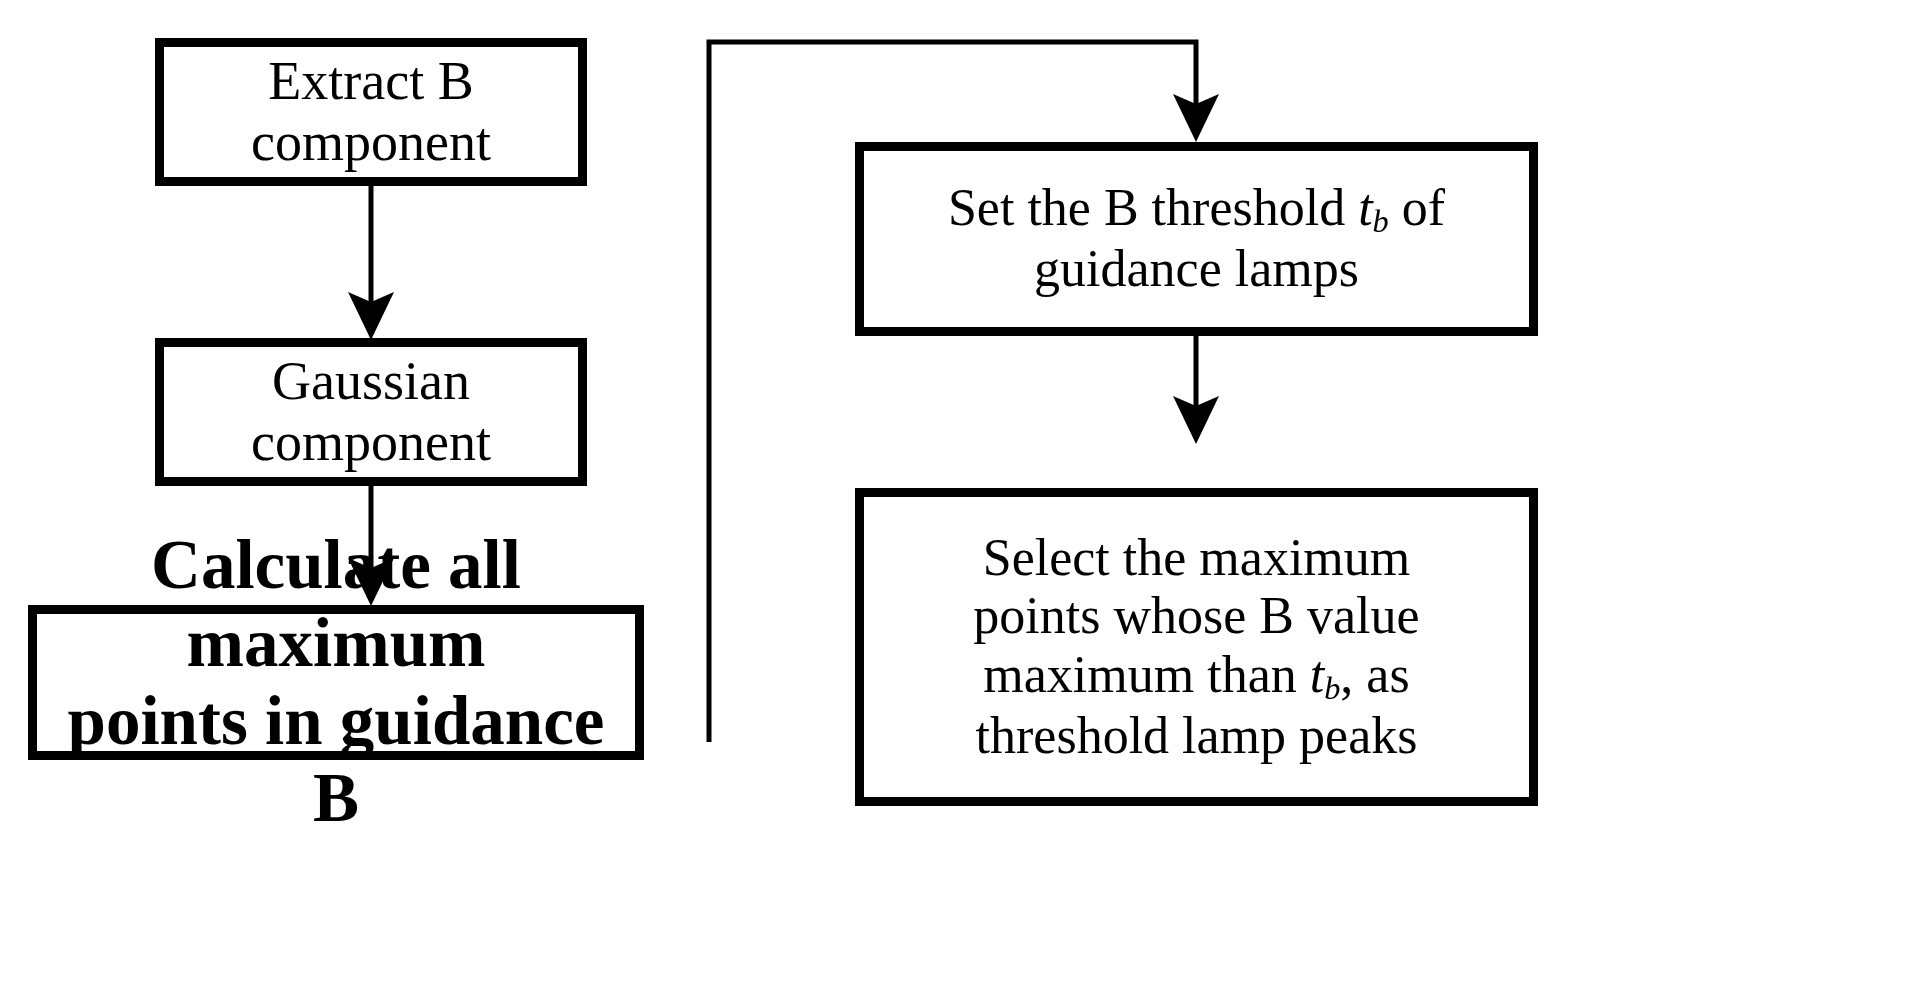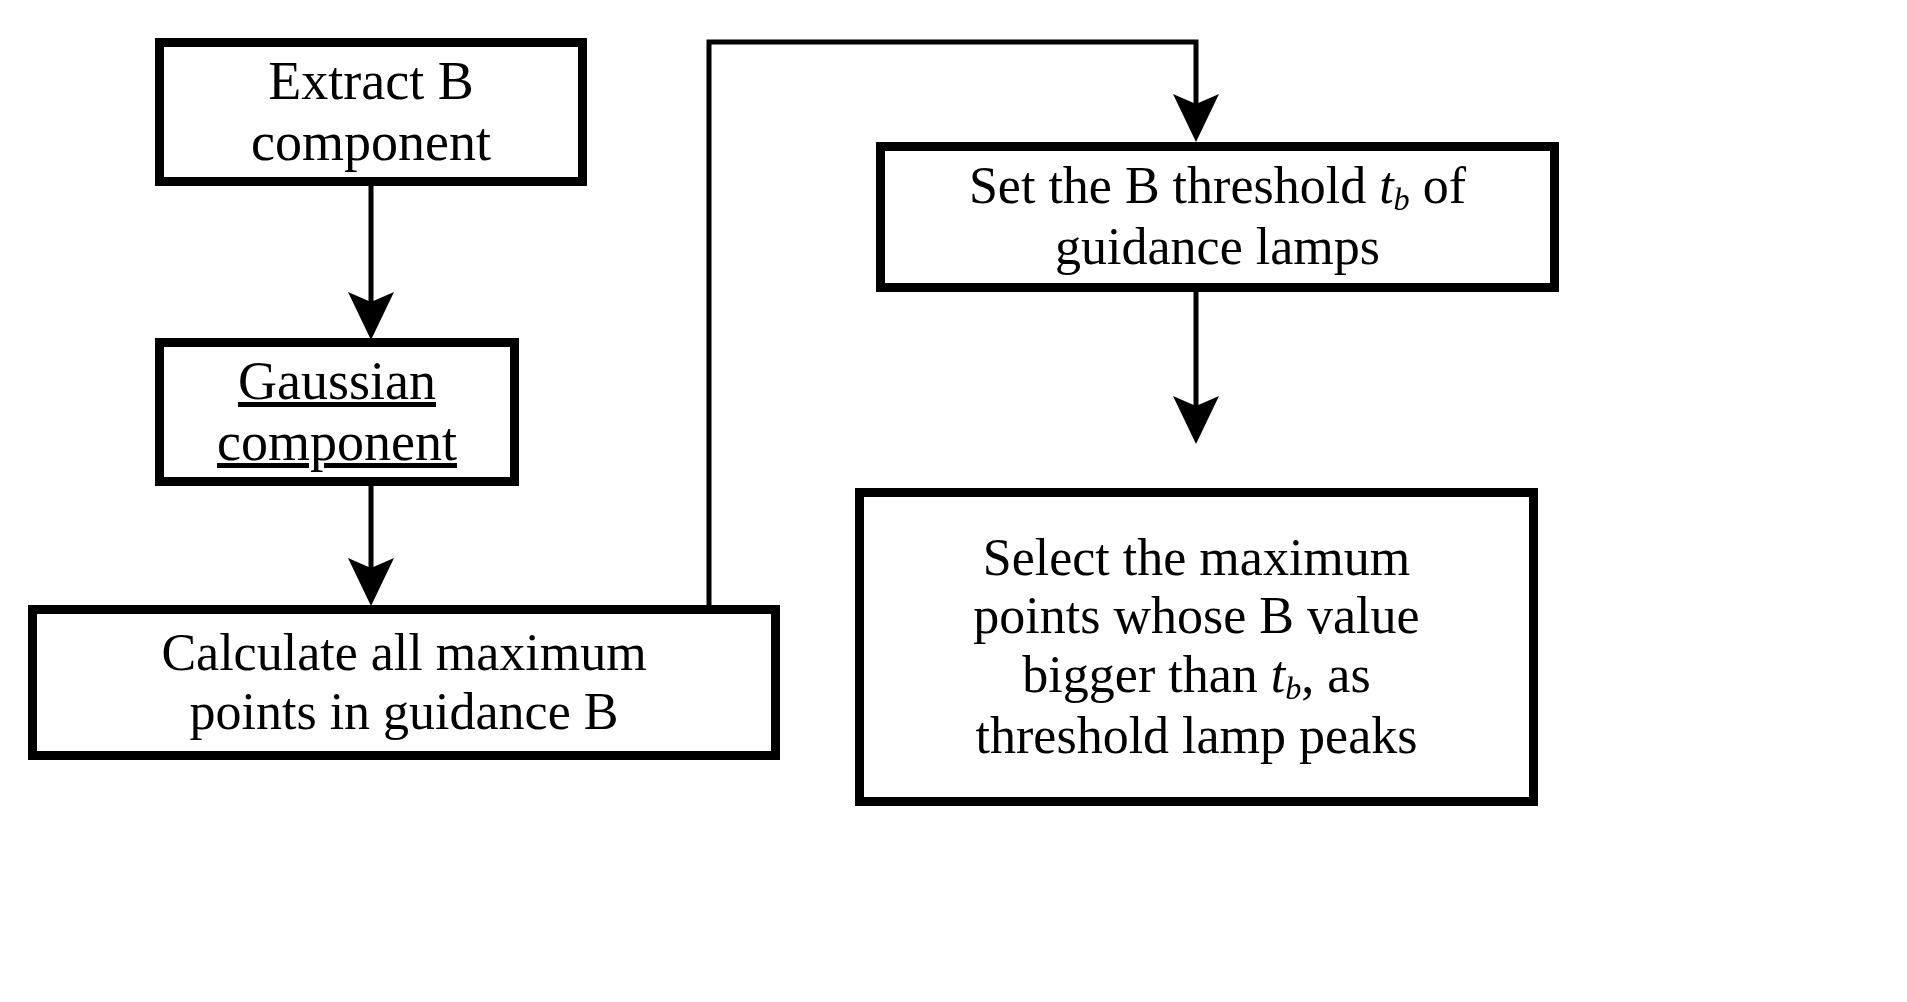--- a/index.html
+++ b/index.html
@@ -31,32 +31,31 @@
   .node .label {
     display: block;
     width: 100%;
   }
   
   #node-extract-b {
     left: 155px;  top: 38px;   width: 432px; height: 148px;
     font-size: 54px;
   }
   #node-gaussian {
-    left: 155px;  top: 338px;  width: 364px; height: 148px;
+    left: 155px;  top: 338px;  width: 432px; height: 148px;
     font-size: 54px;
-    text-decoration: underline;
   }
   #node-calculate-max {
-    left: 28px;   top: 605px;  width: 752px; height: 155px;
-    font-size: 52px;
+    left: 28px;   top: 605px;  width: 616px; height: 155px;
+    font-size: 69px;
+    font-weight: bold;
   }
   #node-set-threshold {
-    left: 855px;  top: 142px;  width: 683px; height: 150px;
+    left: 855px;  top: 142px;  width: 683px; height: 194px;
     font-size: 52px;
-    margin-left: 21px;
   }
   #node-select-max {
     left: 855px;  top: 444px;  width: 683px; height: 318px;
     font-size: 52px;
     margin-top: 44px;
   }
   
   .conn-svg {
     position: absolute;
     left: 0; top: 0;
@@ -115,16 +114,16 @@
 
   <div class="node" id="node-calculate-max">
     <span class="label"><span>Calculate all maximum</span><br><span>points in guidance B</span></span>
   </div>
 
   <div class="node" id="node-set-threshold">
     <span class="label"><span>Set the B threshold </span><span class="math-var"><span>t</span><sub>b</sub></span><span> of</span><br><span>guidance lamps</span></span>
   </div>
 
   <div class="node" id="node-select-max">
-    <span class="label"><span>Select the maximum</span><br><span>points whose B value</span><br><span>bigger than </span><span class="math-var"><span>t</span><sub>b</sub></span><span>, as</span><br><span>threshold lamp peaks</span></span>
+    <span class="label"><span>Select the maximum</span><br><span>points whose B value</span><br><span>maximum than </span><span class="math-var"><span>t</span><sub>b</sub></span><span>, as</span><br><span>threshold lamp peaks</span></span>
   </div>
 
 </div>
 
 </body></html>

